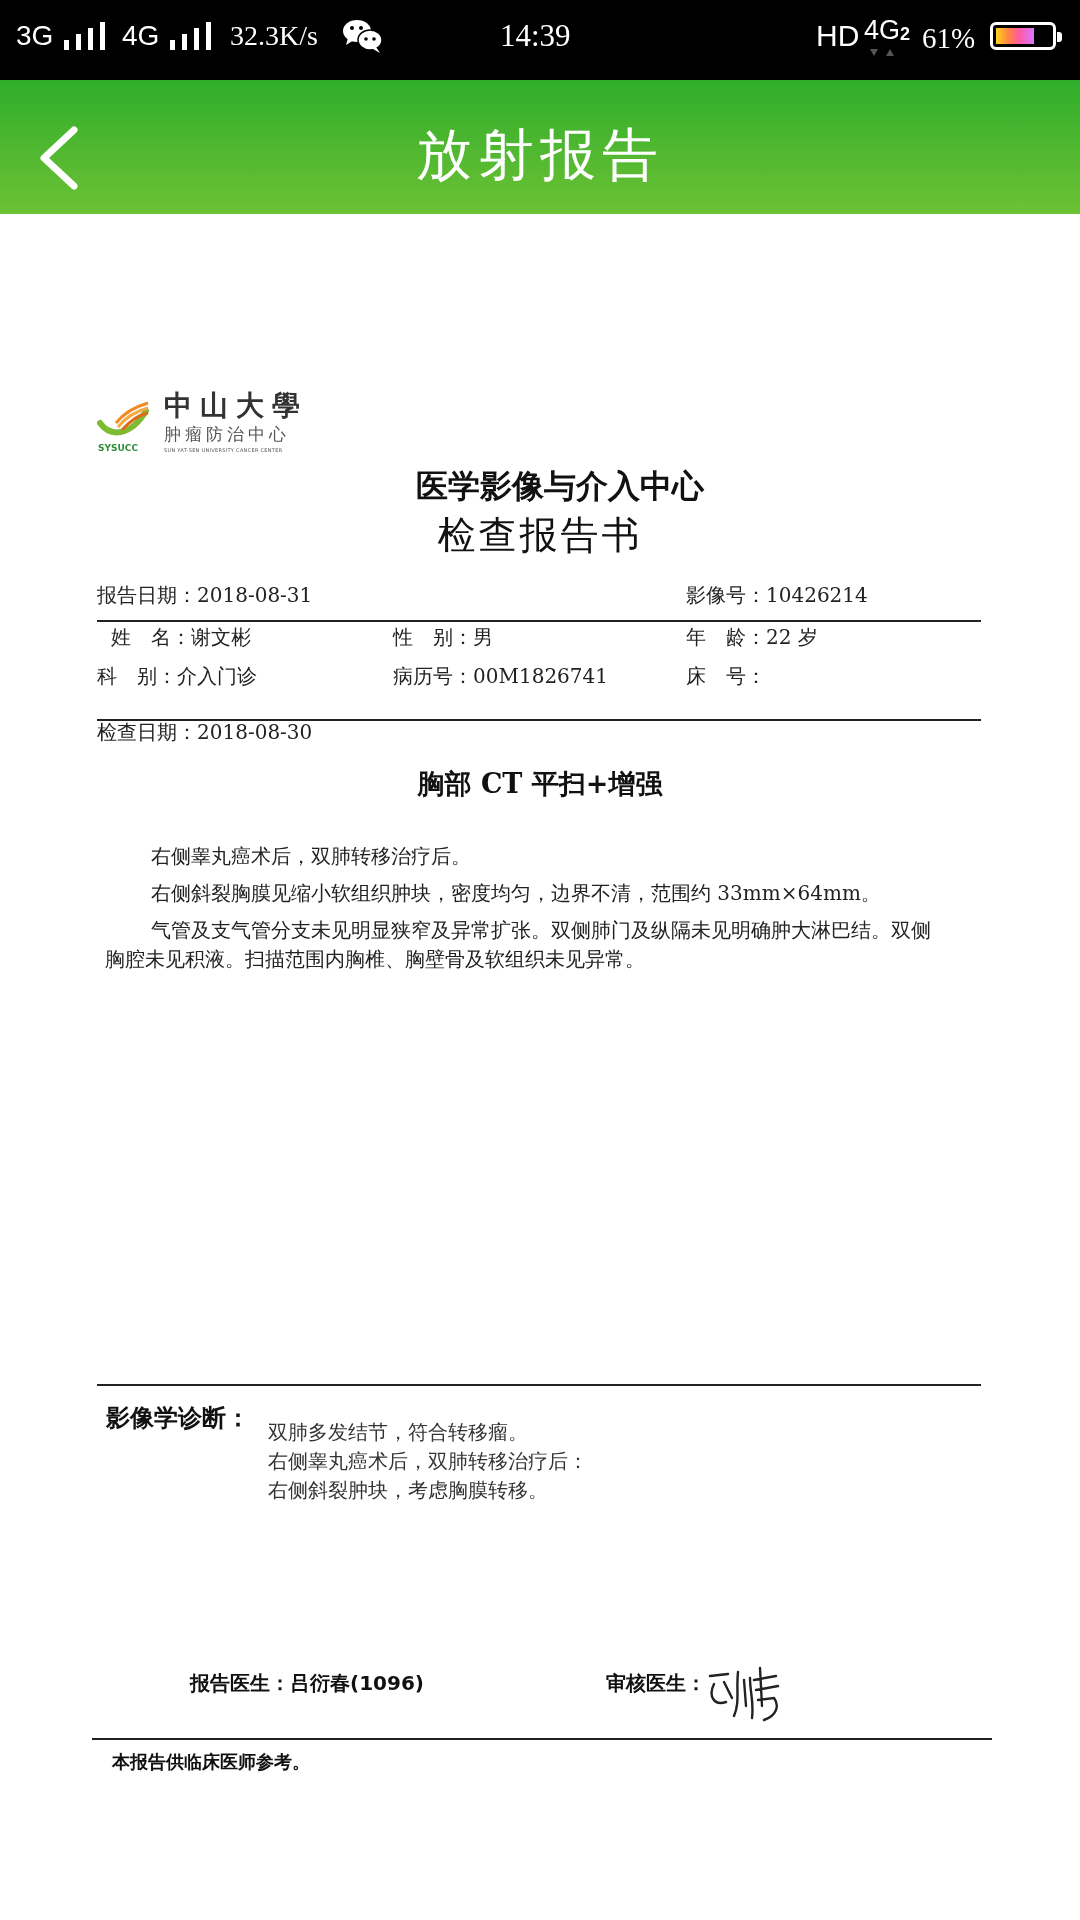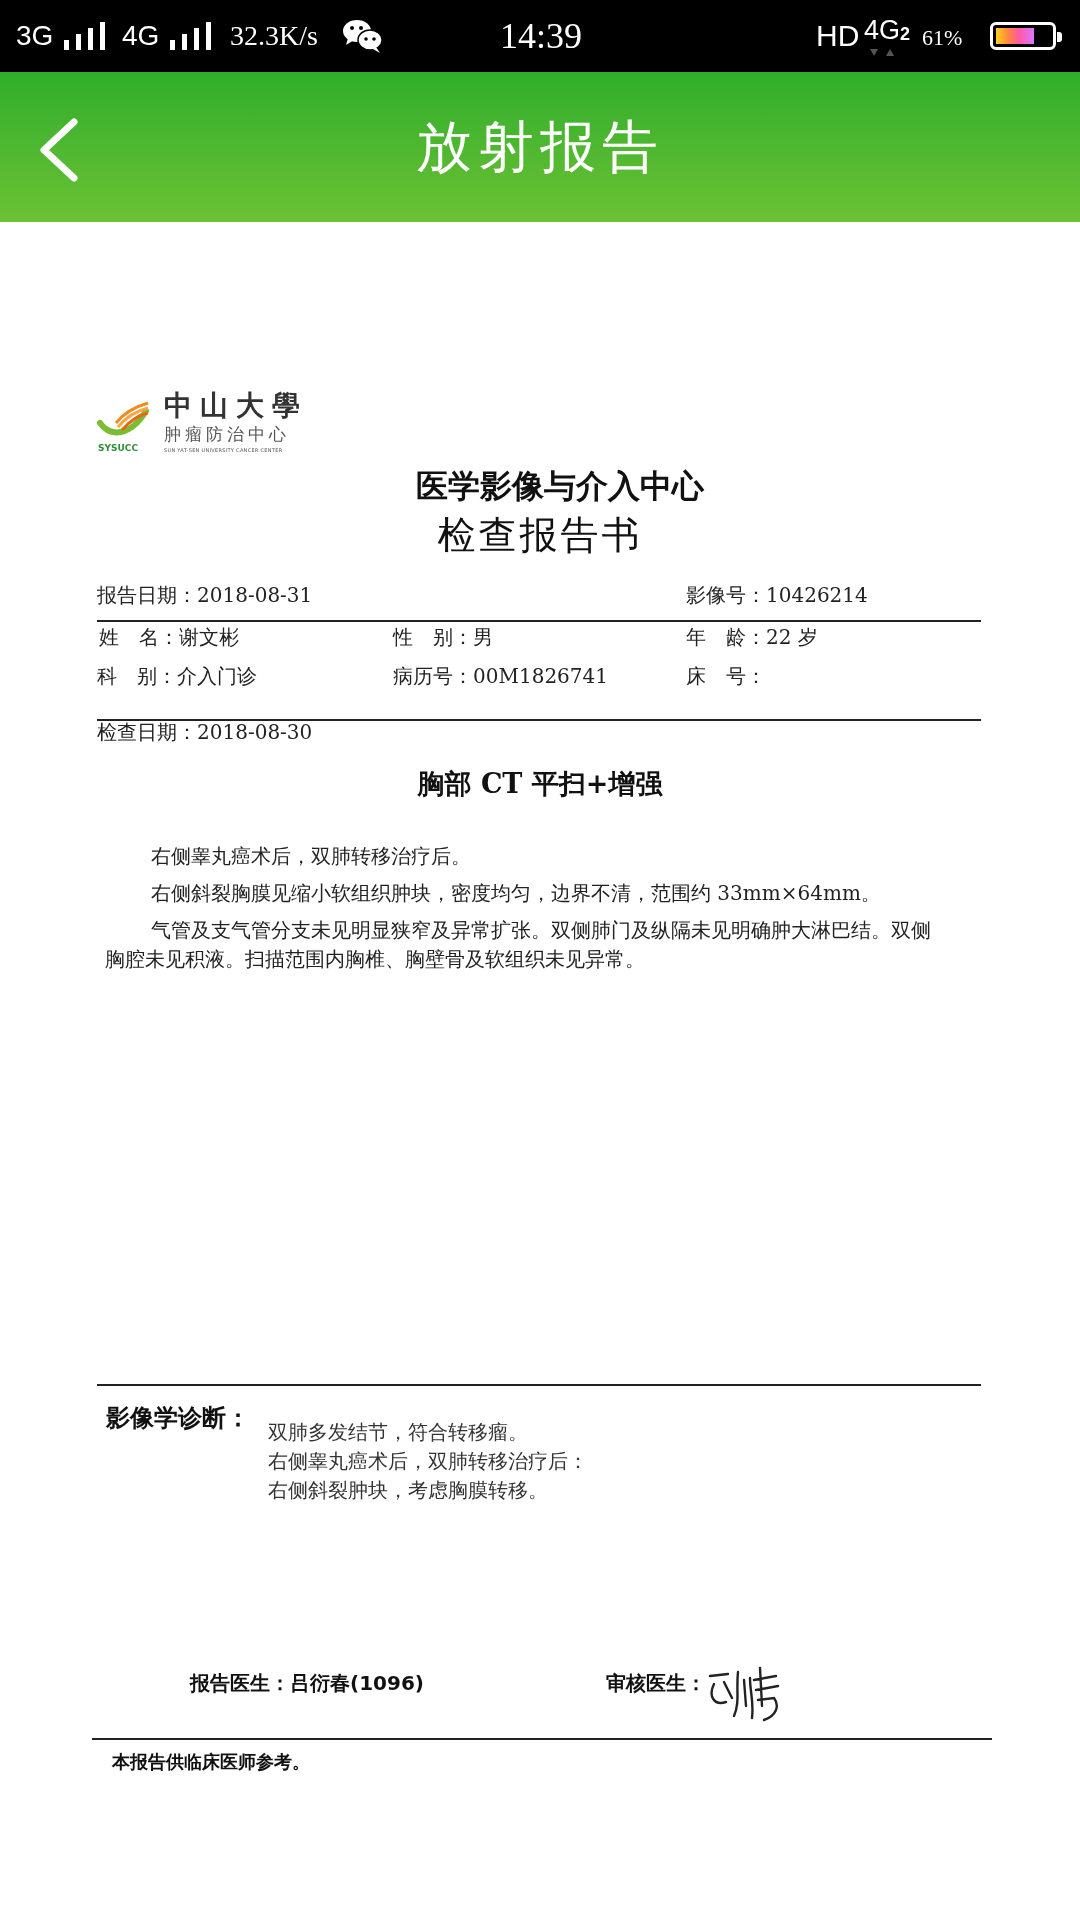--- a/index.html
+++ b/index.html
@@ -27,21 +27,21 @@
   .battery .fill {
     position: absolute; left: 3px; top: 3px; bottom: 3px; width: 38px;
     background: linear-gradient(90deg, #ffd21e 0%, #ff8a3c 30%, #ff5aa0 60%, #d978ff 100%);
   }
   .battery .nub {
     position: absolute; right: -9px; top: 7px; width: 5px; height: 10px;
     background: #fff; border-radius: 0 3px 3px 0;
   }
   
   .appbar {
-    position: absolute; left: 0; top: 72px; width: 1080px; height: 150px;
+    position: absolute; left: 0; top: 80px; width: 1080px; height: 134px;
     background: linear-gradient(180deg, #2fae2a 0%, #52b831 55%, #6cc233 100%);
   }
   .back-btn { position: absolute; left: 28px; top: 38px; width: 60px; height: 76px; cursor: pointer; }
   .app-title {
     position: absolute; left: 0; right: 0; top: 40px; text-align: center;
     font-size: 56px; line-height: 70px; color: #fff; letter-spacing: 6px;
     font-family: "DejaVu Serif", "Liberation Serif", serif;
   }
   
   .doc { position: absolute; left: 0; top: 222px; width: 1080px; height: 1698px; }
@@ -112,29 +112,29 @@
   <svg class="wechat" viewBox="0 0 42 36">
     <ellipse cx="15" cy="13" rx="14" ry="11" fill="#fff"></ellipse>
     <path d="M6 20 L4 27 L12 22 Z" fill="#fff"></path>
     <circle cx="10" cy="10" r="2" fill="#000"></circle>
       <circle cx="19" cy="10" r="2" fill="#000"></circle>
     <ellipse cx="28" cy="22" rx="12" ry="10" fill="#fff" stroke="#000" stroke-width="1.5"></ellipse>
     <path d="M34 29 L38 35 L31 31 Z" fill="#fff"></path>
     <circle cx="24" cy="21" r="1.8" fill="#000"></circle>
       <circle cx="32" cy="21" r="1.8" fill="#000"></circle>
   </svg>
-  <span class="sb-item sb-serif" style="left:500px; font-size:36px;">14:39</span>
+  <span class="sb-item sb-serif" style="left:500px; font-size:31px;">14:39</span>
   <span class="sb-item sb-sans" style="left:816px; font-size:30px;">HD</span>
   <span class="sb-item sb-sans" style="left:864px; top:12px; font-size:27px;">4G</span>
   <span class="sb-item sb-sans" style="left:900px; top:16px; font-size:18px; font-weight:bold;">2</span>
   <svg style="position:absolute; left:868px; top:48px; width:28px; height:10px;" viewBox="0 0 28 10">
     <path d="M2 1 L10 1 L6 8 Z" fill="#555"></path>
       <path d="M18 8 L26 8 L22 1 Z" fill="#555"></path>
   </svg>
-  <span class="sb-item sb-serif" style="left:922px; top:20px; font-size:22px;">61%</span>
+  <span class="sb-item sb-serif" style="left:922px; top:20px; font-size:29px;">61%</span>
   <div class="battery">
     <div class="fill"></div>
       <div class="nub"></div>
   </div>
 </div>
 
 <div class="appbar">
   <svg class="back-btn" viewBox="0 0 60 76">
     <g>
       <path d="M46 12 L16 40 L46 68" fill="none" stroke="#fff" stroke-width="7" stroke-linecap="round" stroke-linejoin="round"></path>
@@ -159,21 +159,21 @@
   </div>
 
   <div class="doc-title1">医学影像与介入中心</div>
   <div class="doc-title2">检查报告书</div>
 
   <div class="field" style="left:97px; top:360px;">报告日期：2018-08-31</div>
   <div class="field" style="left:686px; top:360px;">影像号：10426214</div>
 
   <div class="hr" style="top:398px;"></div>
 
-  <div class="field" style="left:99px; top:402px;text-align:center;">姓　名：谢文彬</div>
+  <div class="field" style="left:111px; top:402px;text-align:center;">姓　名：谢文彬</div>
   <div class="field" style="left:393px; top:402px;">性　别：男</div>
   <div class="field" style="left:686px; top:402px;">年　龄：22 岁</div>
 
   <div class="field" style="left:97px; top:441px;">科　别：介入门诊</div>
   <div class="field" style="left:393px; top:441px;">病历号：00M1826741</div>
   <div class="field" style="left:686px; top:441px;">床　号：</div>
 
   <div class="hr" style="top:497px;"></div>
 
   <div class="field" style="left:97px; top:497px;">检查日期：2018-08-30</div>

